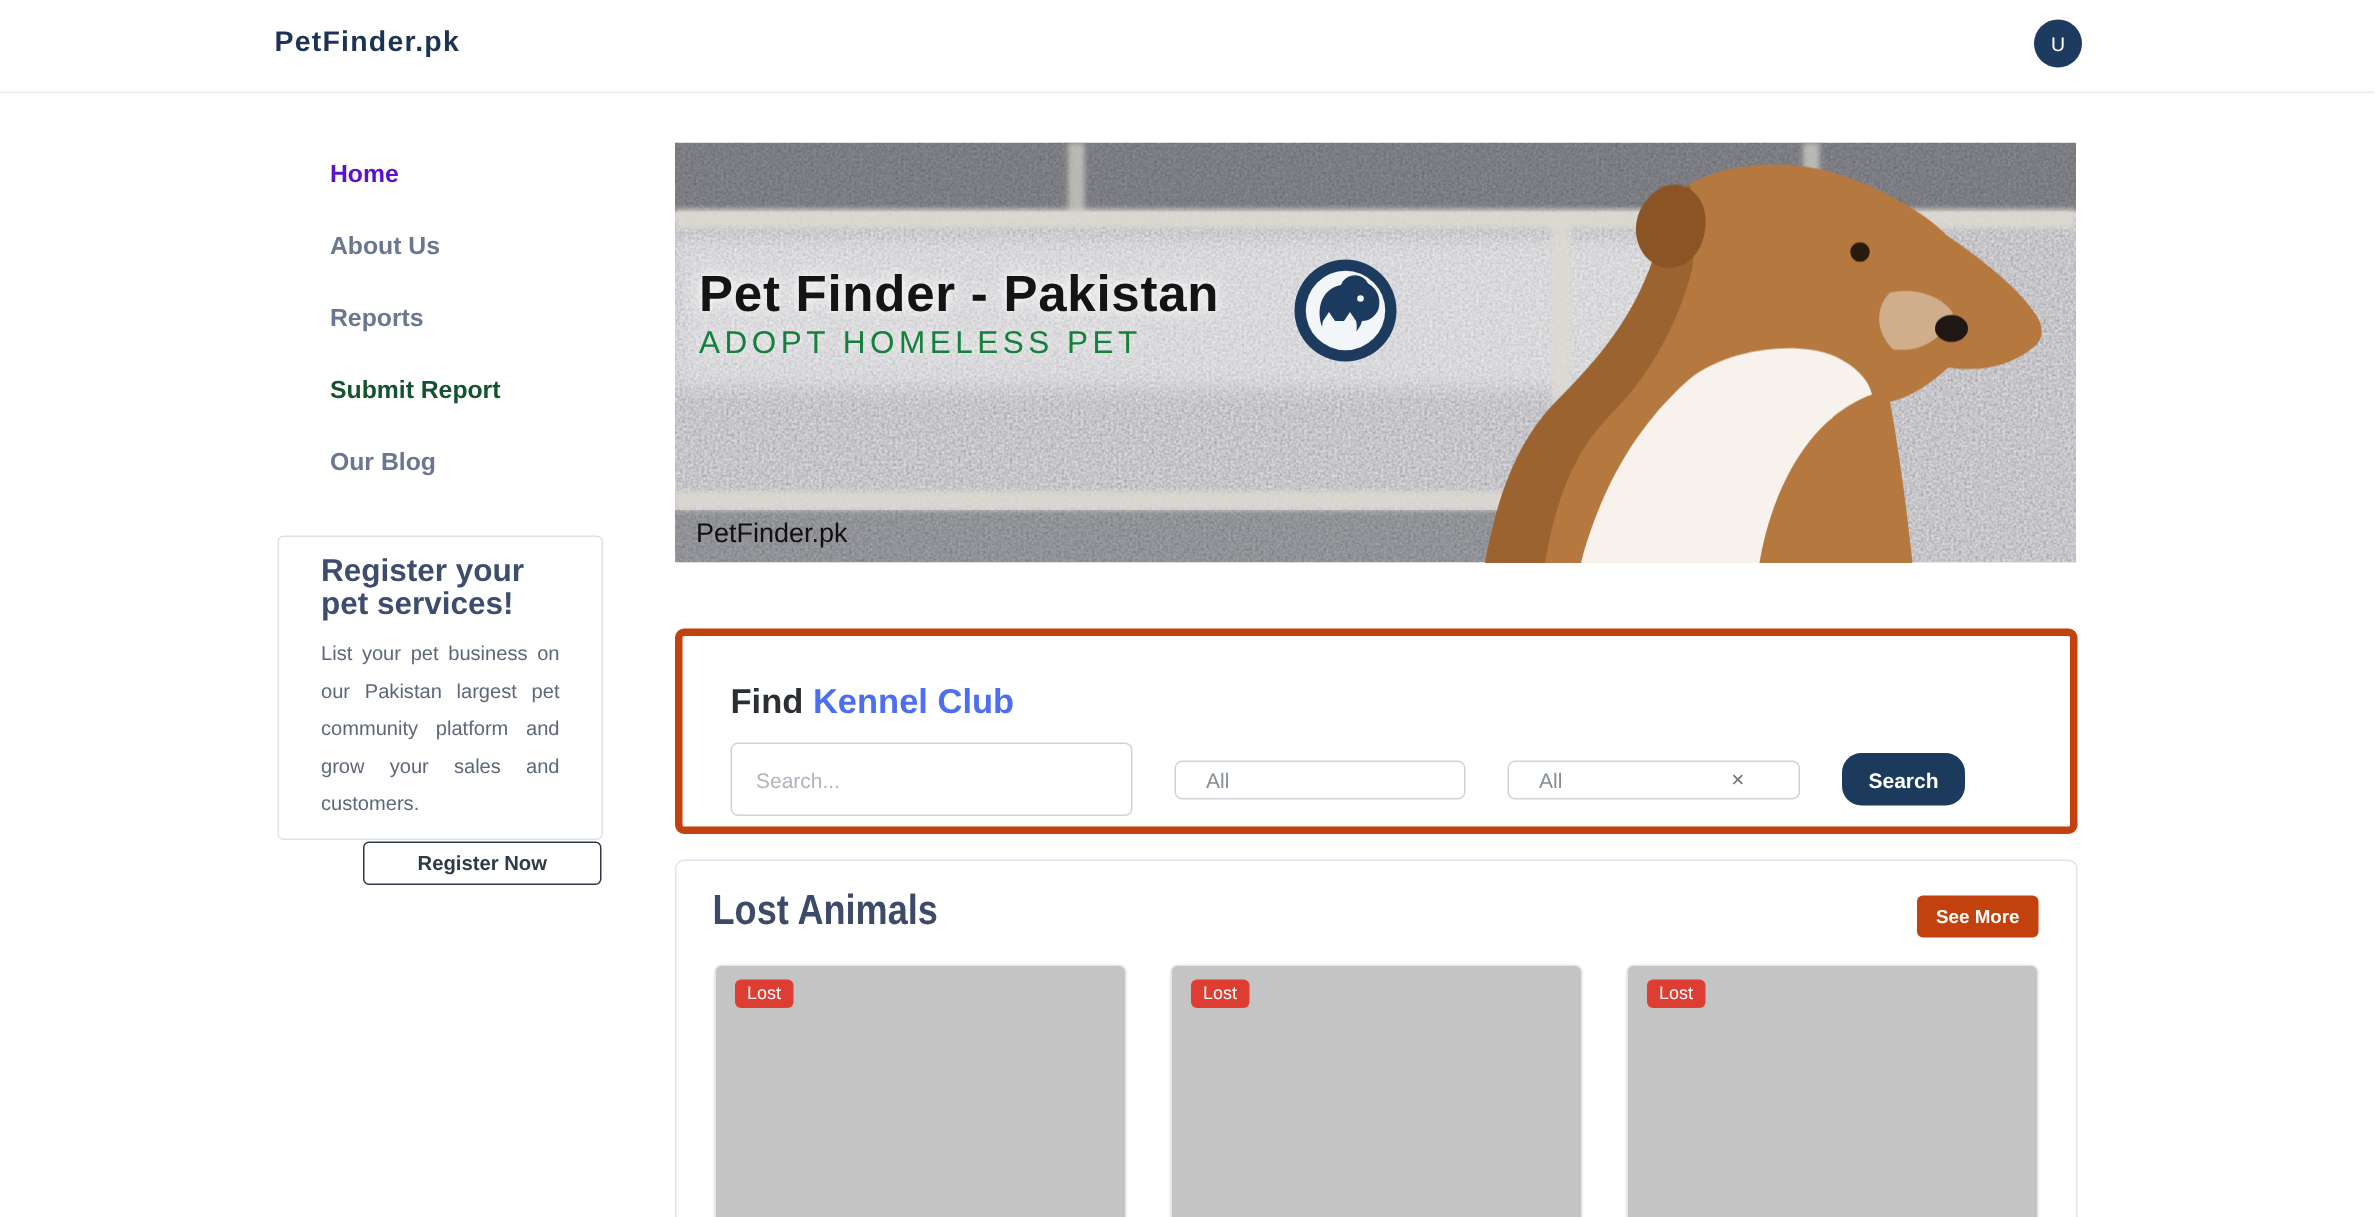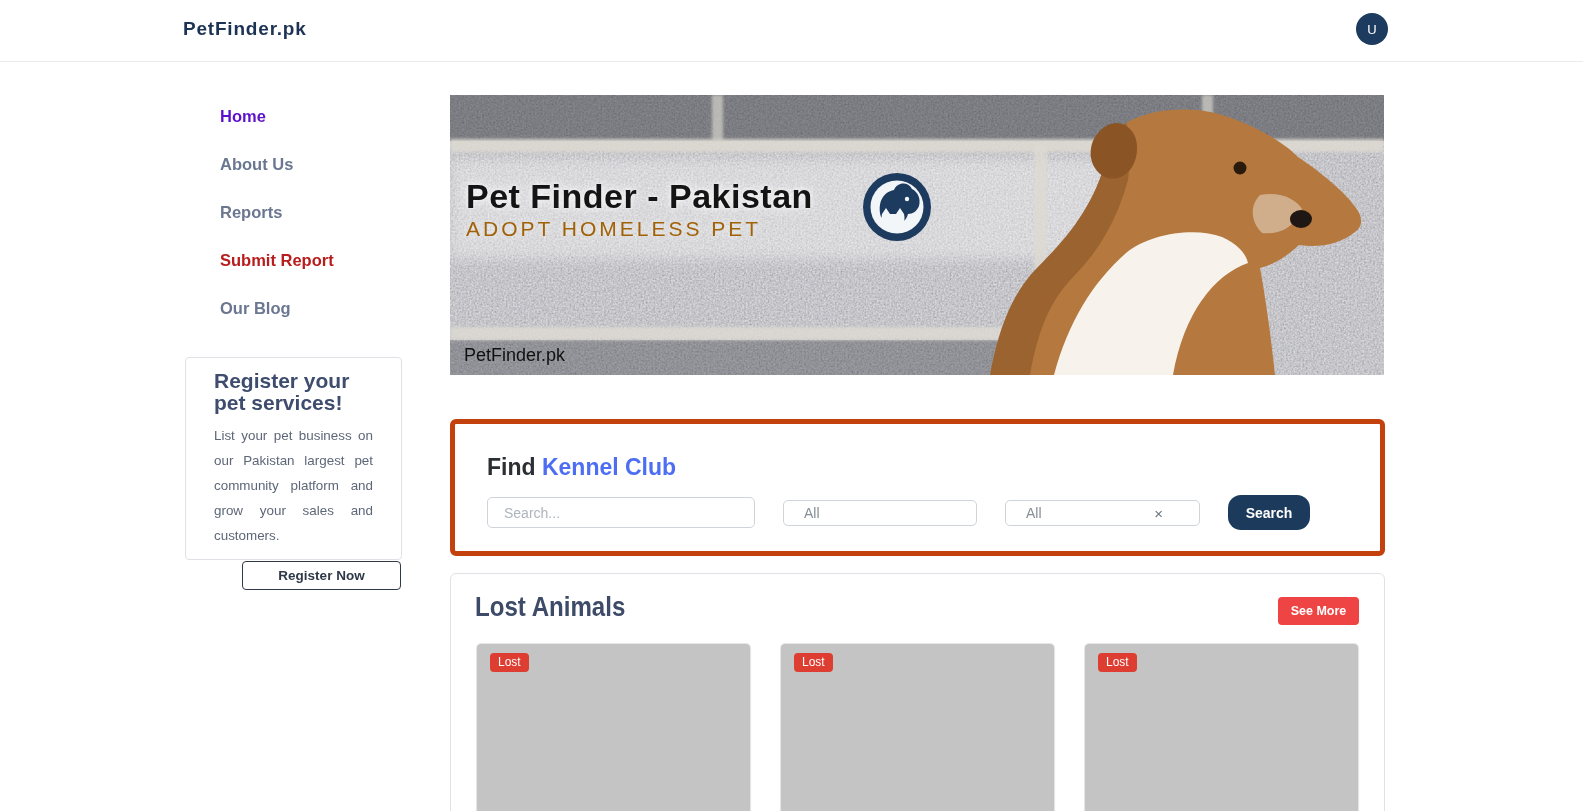--- a/index.html
+++ b/index.html
@@ -13,54 +13,54 @@
           letter-spacing:.8px; color:#1d3354; cursor:pointer; }
   .avatar { position:absolute; left:1356px; top:13px; width:32px; height:32px;
             border-radius:50%; background:#1d3a5f; color:#fff; font-size:13px;
             display:flex; align-items:center; justify-content:center; cursor:pointer; }
 
   
   .nav { position:absolute; left:220px; top:107px; list-style:none; }
   .nav li { font-size:16.5px; font-weight:700; color:#6b7790; margin-bottom:30px;
             line-height:18px; cursor:pointer; }
   .nav li.active { color:#5e11cb; }
-  .nav li.alert  { color:#b91c1c; }
+  .nav li.alert  { color:#14532d; }
 
   .reg-card { position:absolute; left:185px; top:357px; width:217px; height:203px;
               border:1px solid #dee2e6; border-radius:4px; background:#fff;
               padding:12px 28px; }
   .reg-title { font-size:21px; font-weight:700; color:#3e4c6e; line-height:21.5px; }
   .reg-body  { margin-top:10px; font-size:13.4px; color:#5d6778; line-height:25px;
                text-align:justify; }
   .reg-btn { margin-top:13px; width:100%; height:29px; background:#fff;
              border:1.5px solid #2f3947; border-radius:4px; font-size:13.5px;
              font-weight:700; color:#2f3947; cursor:pointer;
              font-family:"Liberation Sans", sans-serif;margin-left:28px; }
 
   
   .hero { position:absolute; left:450px; top:95px; width:934px; height:280px;
           overflow:hidden; }
   .hero svg { position:absolute; left:0; top:0; }
   .hero-title { position:absolute; left:16px; top:82px; font-size:34px; font-weight:800;
                 color:#141414; letter-spacing:.5px;
                 text-shadow:0 0 12px rgba(255,255,255,.95), 0 0 4px rgba(255,255,255,.7);text-align:center; }
   .hero-sub { position:absolute; left:16px; top:122px; font-size:21px; font-weight:500;
-              color:#a16207; letter-spacing:3px;
+              color:#15803d; letter-spacing:3px;
               text-shadow:0 0 10px rgba(255,255,255,.9); }
   .hero-mark { position:absolute; left:14px; top:250px; font-size:18px; font-weight:500;
                color:#101010; }
 
   
   .find-card { position:absolute; left:450px; top:419px; width:935px; height:137px;
                background:#fff; border:5px solid #c2410c; border-radius:6px;
                padding:30px 32px 0 32px; }
   .find-title { font-size:23px; font-weight:700; color:#2b2f33; }
   .find-title .hl { color:#4d6ef2; }
   .find-row { margin-top:14px; display:flex; align-items:center; }
-  .search-input { width:268px; height:31px; border:1px solid #ced4da; border-radius:5px;
+  .search-input { width:268px; height:49px; border:1px solid #ced4da; border-radius:5px;
                   padding:0 16px; font-size:14px; color:#495057; outline:none;
                   font-family:"Liberation Sans", sans-serif; }
   .search-input::placeholder { color:#aeb5bd; }
   .sel { height:26px; border:1px solid #ced4da; border-radius:5px; background:#fff;
          display:flex; align-items:center; padding:0 20px; font-size:14px;
          color:#868e96; cursor:pointer; position:relative; }
   .sel1 { width:194px; margin-left:28px; }
   .sel2 { width:195px; margin-left:28px; }
   .sel-clear { position:absolute; right:36px; top:50%; transform:translateY(-50%);
                color:#6c757d; font-size:15px; line-height:1; cursor:pointer; }
@@ -68,21 +68,21 @@
                 color:#fff; border:none; border-radius:13px; font-size:14px;
                 font-weight:700; cursor:pointer;
                 font-family:"Liberation Sans", sans-serif; }
 
   
   .lost-card { position:absolute; left:450px; top:573px; width:935px; height:400px;
                background:#fff; border:1px solid #dfe3e7; border-radius:6px; }
   .lost-title { position:absolute; left:24px; top:17px; font-size:28px; font-weight:700;
                 color:#3d4a68; transform:scaleX(.86); transform-origin:left; }
   .see-more { position:absolute; right:25px; top:23px; width:81px; height:28px;
-              background:#ef4444; color:#fff; border:none; border-radius:4px;
+              background:#c2410c; color:#fff; border:none; border-radius:4px;
               font-size:12.5px; font-weight:700; cursor:pointer;
               font-family:"Liberation Sans", sans-serif; }
   .pet-grid { position:absolute; left:25px; top:69px; display:flex; gap:29px; }
   .pet-card { width:275px; height:300px; background:#fff; border:1px solid #e6e6e6;
               border-radius:5px; overflow:hidden; position:relative; cursor:pointer;
               box-shadow:0 1px 2px rgba(0,0,0,.05); }
   .pet-img { width:100%; height:100%; background:#c4c4c4; }
   .badge-lost { position:absolute; left:13px; top:9px; background:#de3e32; color:#fff;
                 font-size:12px; padding:2px 8px 3px; border-radius:4px; }
 </style>

